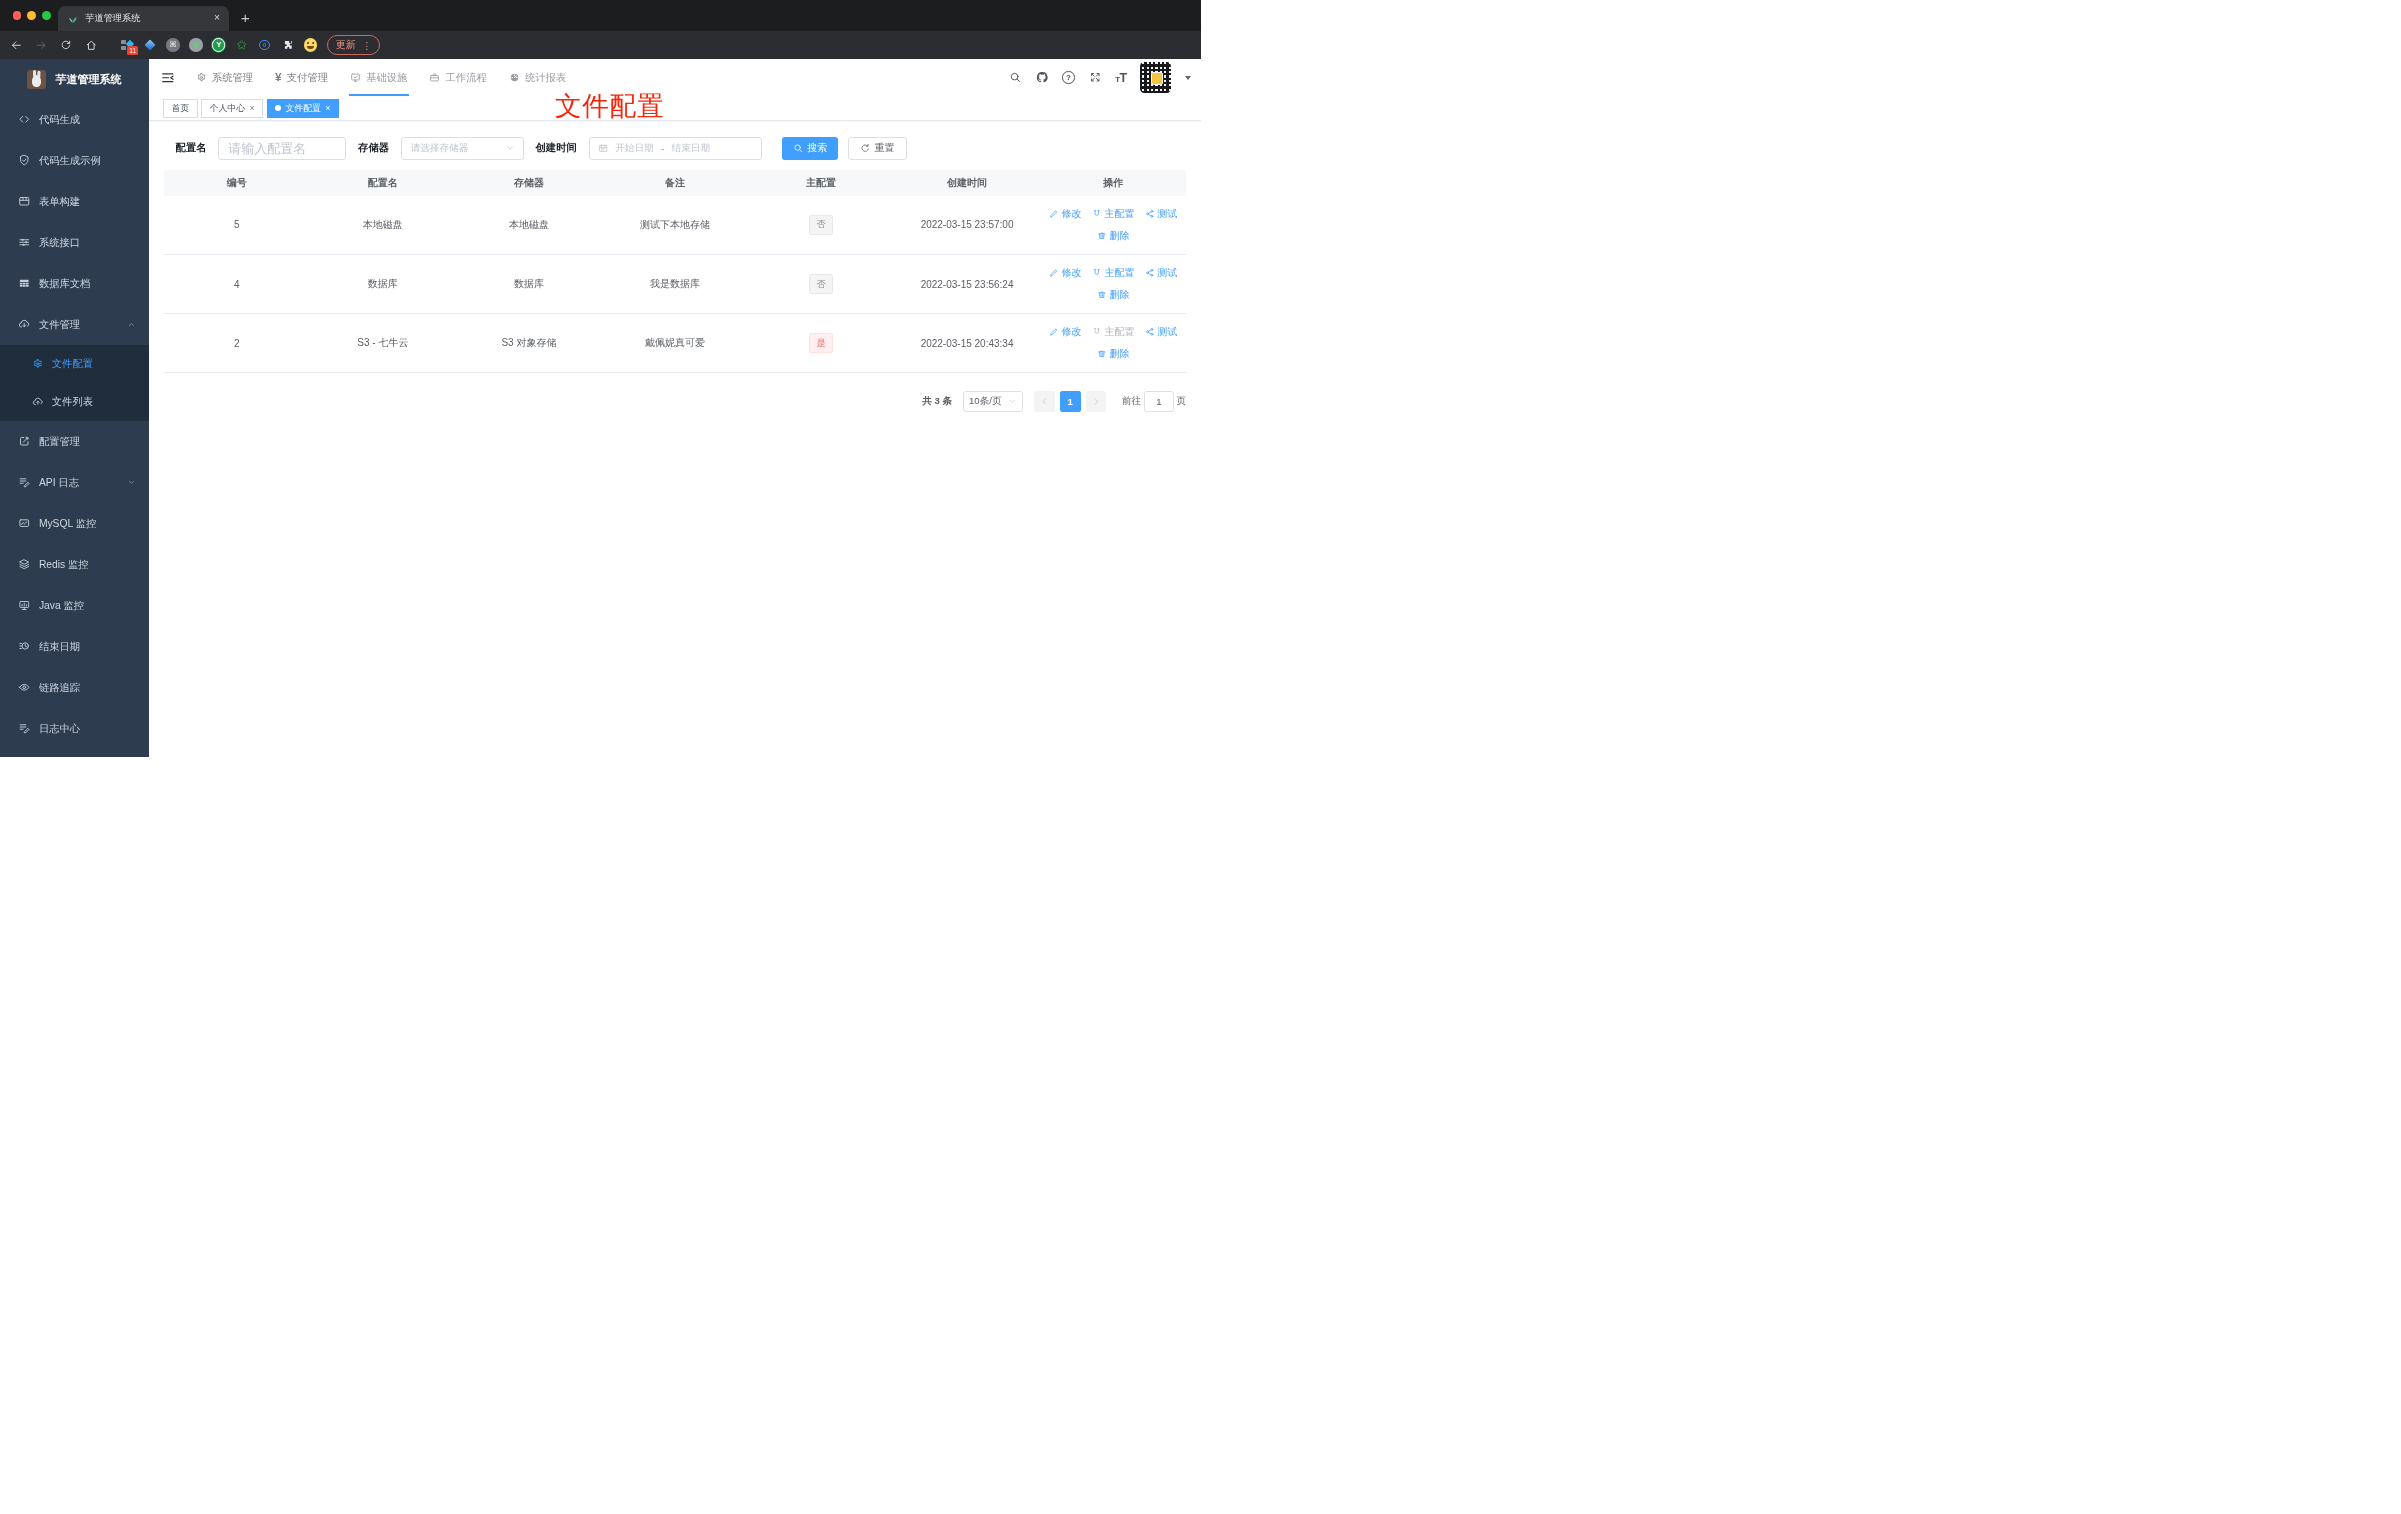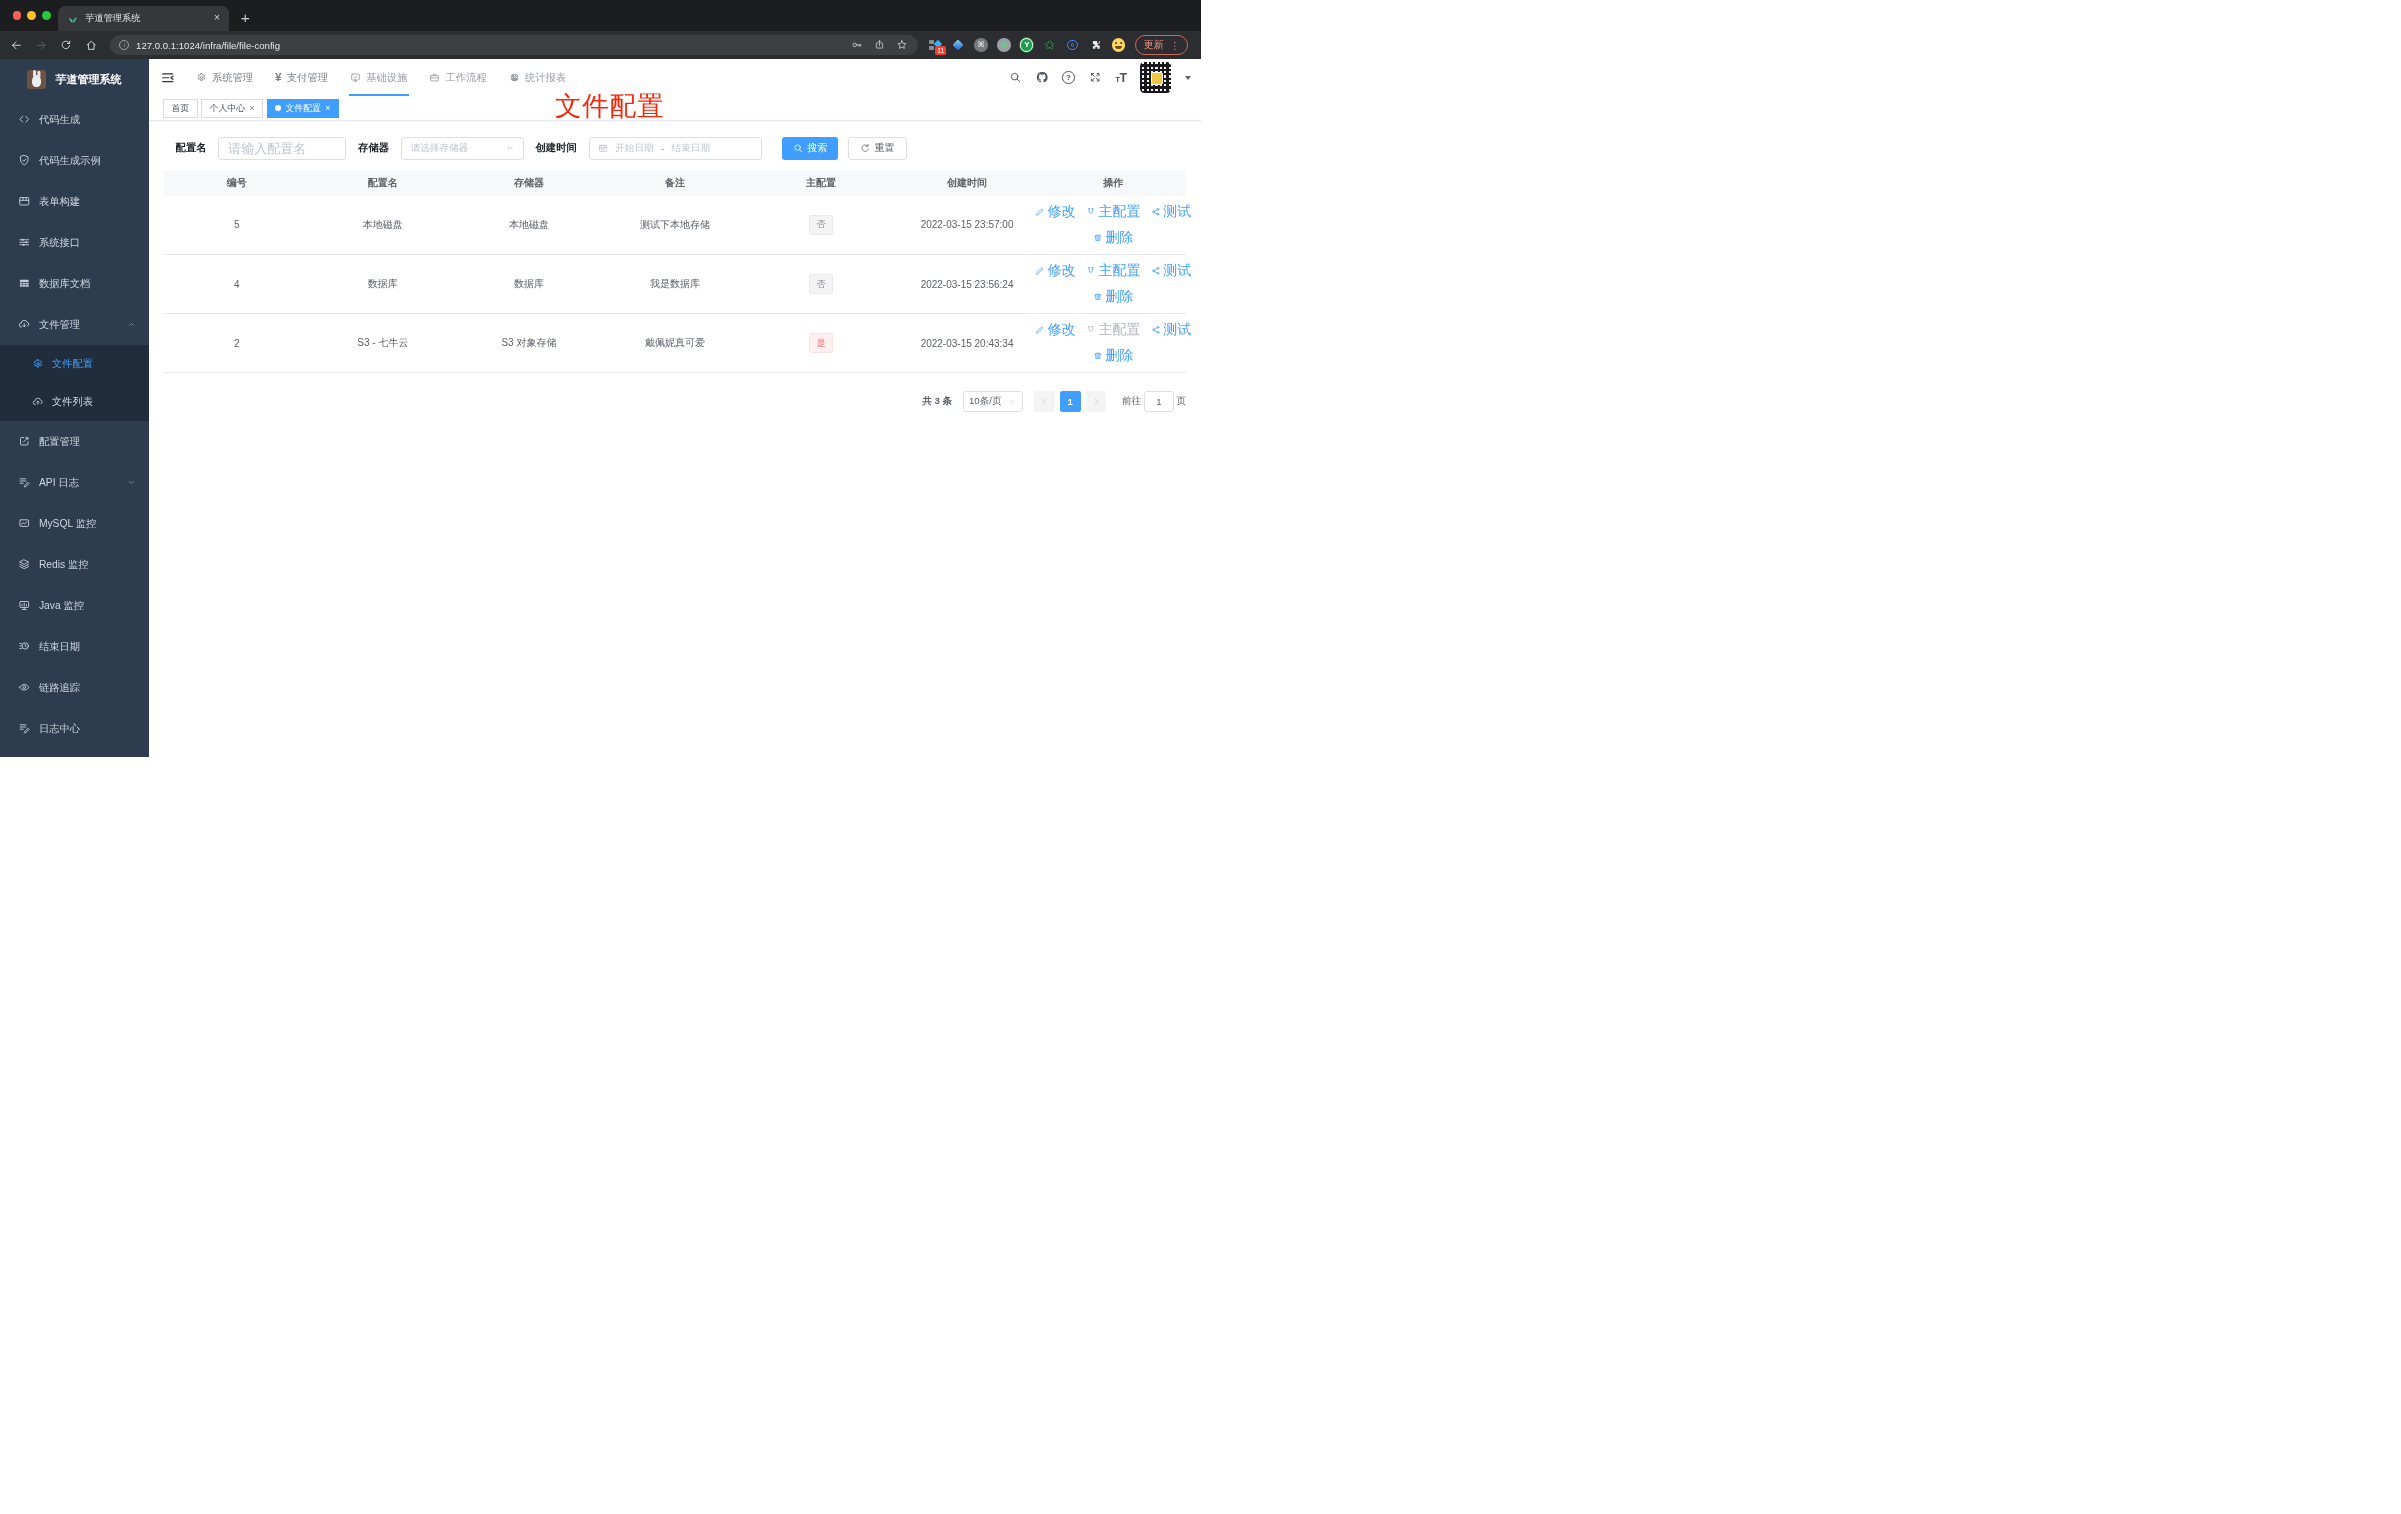--- a/index.html
+++ b/index.html
@@ -141,21 +141,21 @@
   .circle-btn .ic { width:11px; height:11px; }
 
   table.grid { margin-top:9.6px; width:100%; border-collapse:collapse; table-layout:fixed; }
   .grid th { height:26px; background:#f7f8fa; font-size:10px; color:#5f6368; font-weight:bold; text-align:center; }
   .grid td { height:59px; font-size:10px; color:#5c6066; text-align:center; border-bottom:0.7px solid #e7ebf1; background:#fff; }
   .tag-pill { display:inline-block; padding:4.4px 6.6px; border-radius:2.2px; font-size:9.2px; line-height:1; }
   .tag-info { background:#f4f4f5; border:0.7px solid #e9e9eb; color:#909399; }
   .tag-danger { background:#fef0f0; border:0.7px solid #fde2e2; color:#f56c6c; }
   .ops { display:flex; flex-direction:column; gap:8px; align-items:center; }
   .ops-line { display:flex; gap:10.3px; justify-content:center; }
-  .op-link { display:inline-flex; align-items:center; gap:3px; color:#409eff; font-size:14px; cursor:pointer; white-space:nowrap; }
+  .op-link { display:inline-flex; align-items:center; gap:3px; color:#409eff; font-size:10px; cursor:pointer; white-space:nowrap; }
   .op-link .ic { width:9.6px; height:9.6px; }
   .op-link.disabled { color:#b0b4bb; cursor:not-allowed; }
 
   .pagination { margin-top:17.7px; display:flex; align-items:center; justify-content:flex-end;
     font-size:9.6px; color:#5c6066; }
   .pg-total { margin-right:11px;font-weight:bold; }
   .pg-size { width:60px; height:20.7px; border:0.7px solid #dcdfe6; border-radius:3px; background:#fff;
     display:flex; align-items:center; justify-content:center; gap:6.6px; cursor:pointer; }
   .pg-size .ic { width:8.9px; height:8.9px; color:#c0c4cc; }
   .pg-btn { width:20.7px; height:20.7px; background:#f4f4f5; border-radius:2.2px; margin-left:11px;
@@ -375,35 +375,20 @@
         <svg class="ic" width="11.8" height="11.8" viewBox="0 0 16 16">
           <use href="#s-reload"></use>
         </svg>
       </span>
     <span class="nav-glyph">
         <svg class="ic" width="12.5" height="12.5" viewBox="0 0 17 17">
           <use href="#s-home"></use>
         </svg>
       </span>
 
-    <div class="url-field">
-      <span class="info-badge">i</span>
-      <span class="url-text">127.0.0.1:1024/infra/file/file-config</span>
-      <span class="url-right">
-        <svg class="ic" width="11.8" height="11.8" viewBox="0 0 16 16">
-            <use href="#s-key"></use>
-          </svg>
-        <svg class="ic" width="11" height="11" viewBox="0 0 15 15">
-            <use href="#s-export"></use>
-          </svg>
-        <svg class="ic" width="11.8" height="11.8" viewBox="0 0 16 16">
-            <use href="#s-star"></use>
-          </svg>
-      </span>
-    </div>
 
     <div class="ext-row">
       <span class="ext">
         <span class="ext-tiles"></span>
         <span class="ext-badge">11</span>
       </span>
       <span class="ext">
           <span class="ext-kite"></span>
         </span>
       <span class="ext">

